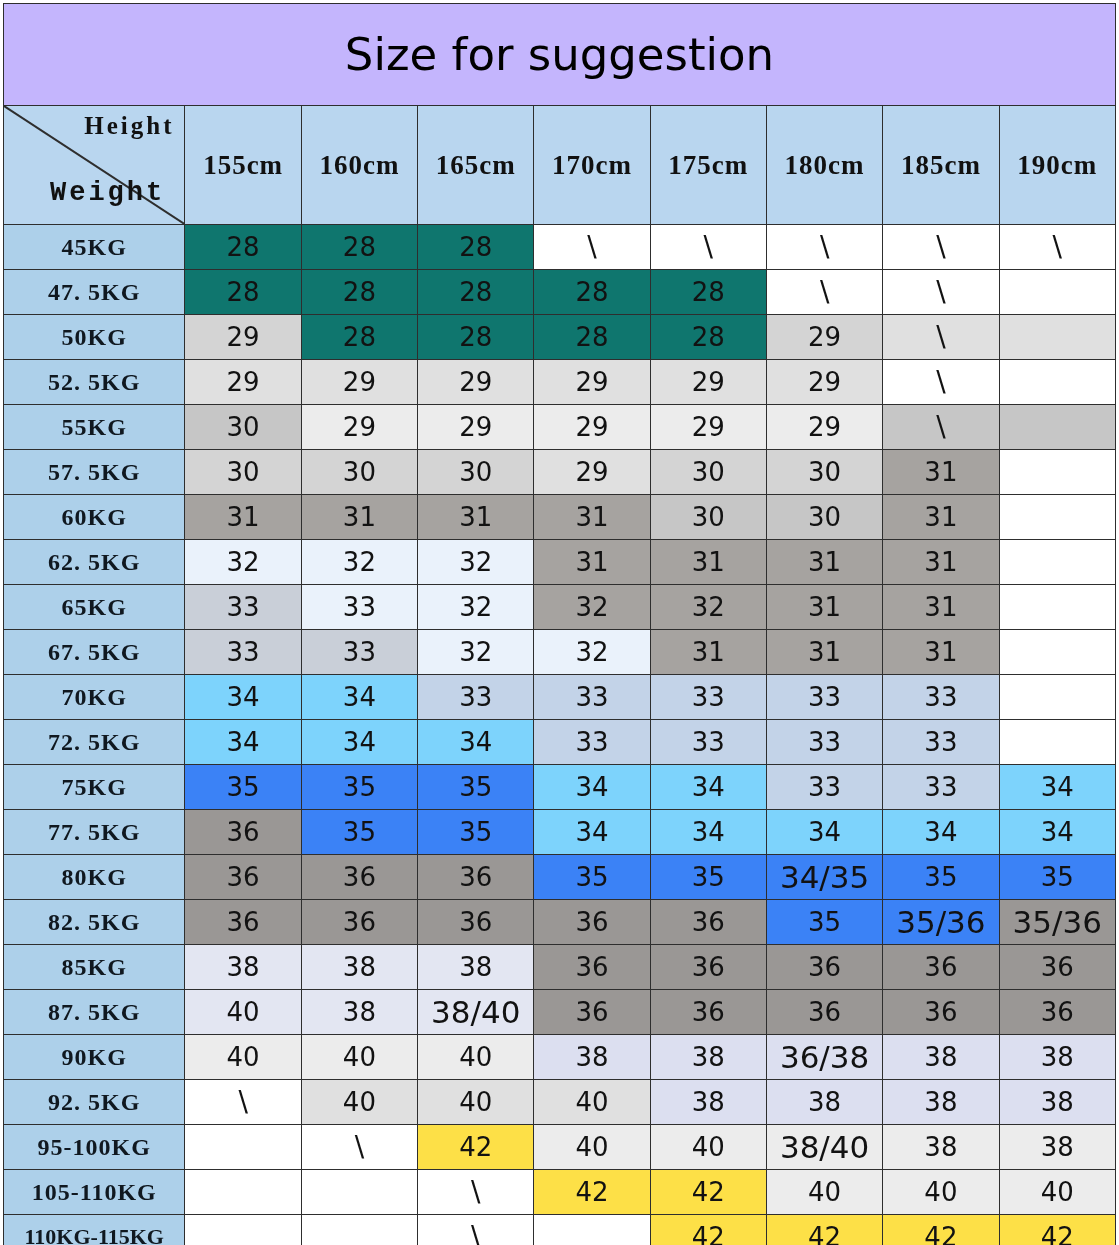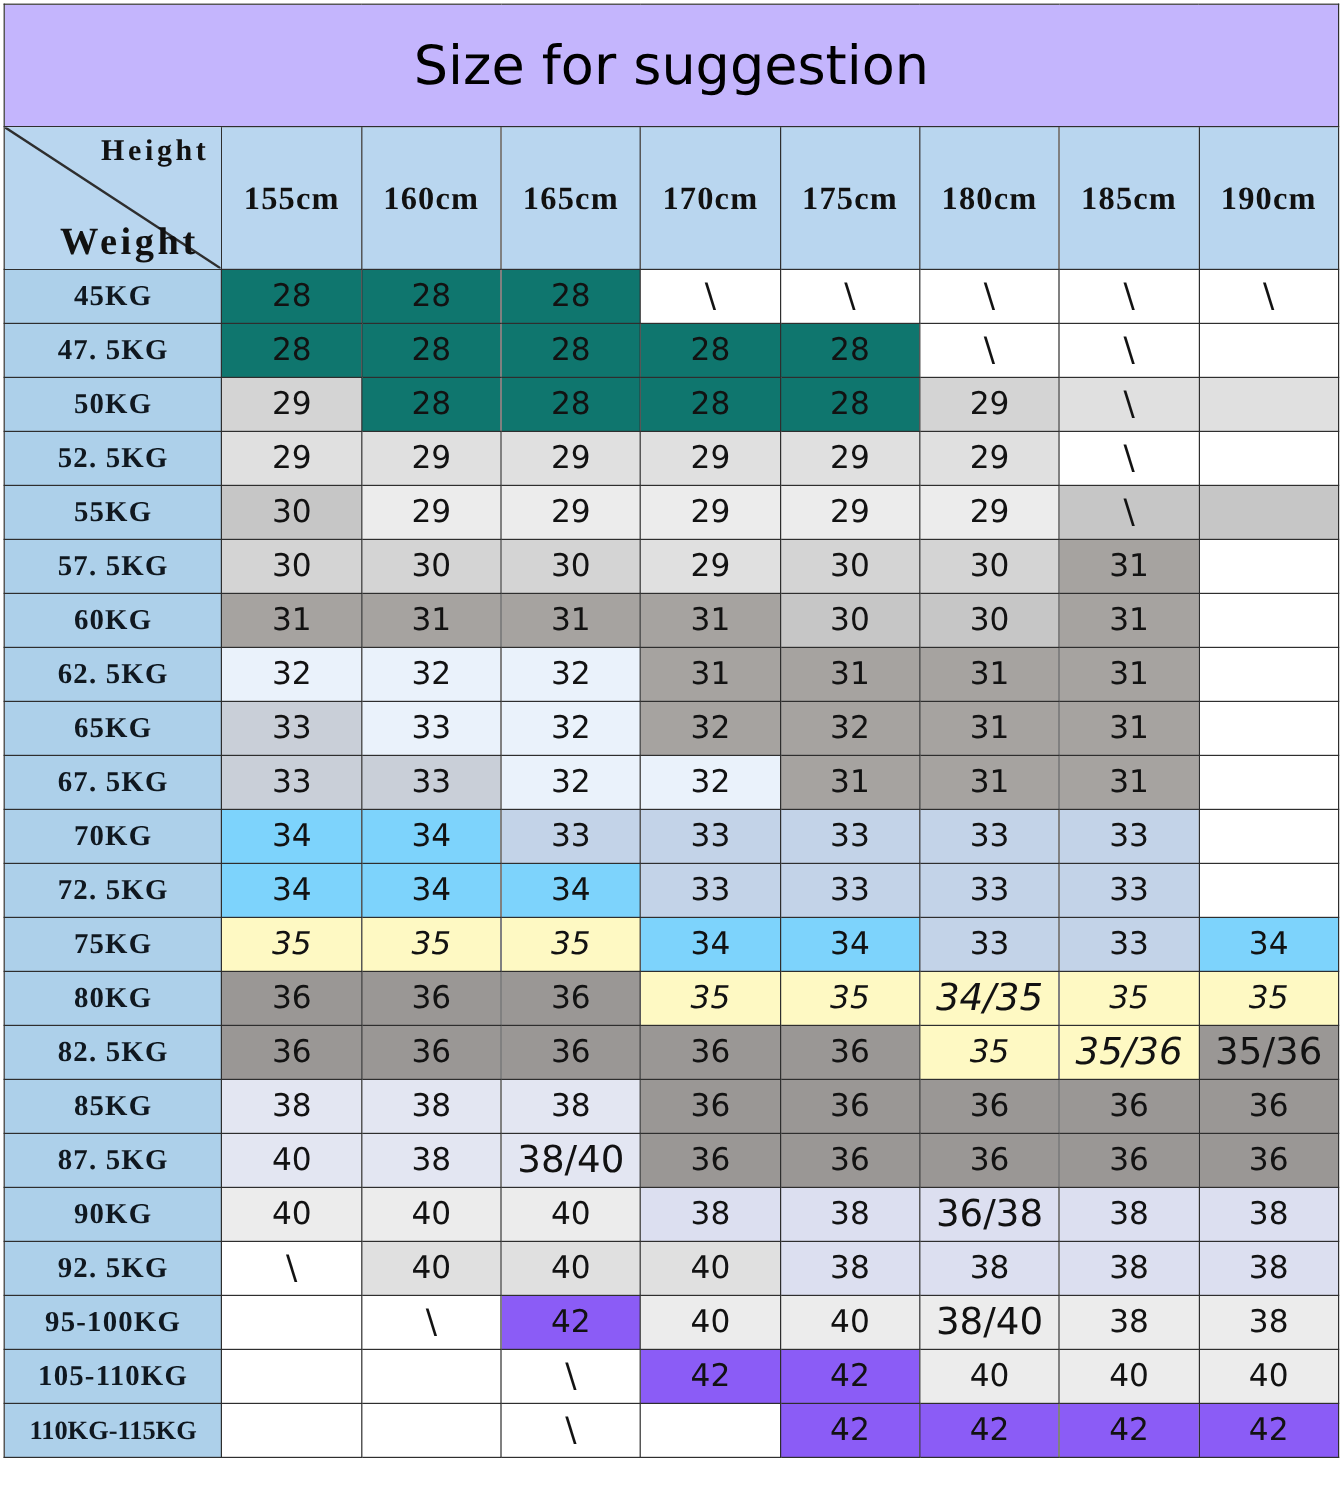--- a/index.html
+++ b/index.html
@@ -85,24 +85,24 @@
     top: 6px;
     right: 10px;
     font-family: "Liberation Serif", serif;
     font-size: 25px;
     font-weight: 700;
     letter-spacing: 3px;
     color: #111111;
   }
   .corner-weight {
     position: absolute;
-    bottom: 4px;
+    bottom: 16px;
     left: 46px;
-    font-family: Liberation Serif, serif;
-    font-size: 32px;
+    font-family: Liberation Mono, monospace;
+    font-size: 27px;
     font-weight: 700;
     letter-spacing: 3px;
     color: #111111;
   }
 
   
   td.row-label {
     background: #add0ea;
     font-family: "Liberation Serif", serif;
     font-size: 24px;
@@ -134,24 +134,24 @@
   
   .sh-white  { background: #ffffff; }
   .sh-g1     { background: #0f766e; }
   .sh-g2     { background: #ececec; }
   .sh-g3     { background: #e0e0e0; }
   .sh-g4     { background: #d4d4d4; }
   .sh-g5     { background: #c6c6c6; }
   .sh-g7     { background: #a6a3a0; }
   .sh-g8     { background: #9a9795; }
   .sh-b1     { background: #eaf2fb; }
-  .sh-b2     { background: #fef9c3; font-style: italic; }
+  .sh-b2     { background: #3b82f6; }
   .sh-b4     { background: #c3d3e8; }
   .sh-b5     { background: #7dd3fc; }
-  .sh-b7     { background: #8b5cf6; }
+  .sh-b7     { background: #fde047; }
   .sh-bg1    { background: #c9cfd8; }
   .sh-lav1   { background: #e3e6f2; }
   .sh-lav2   { background: #dcdff0; }
 </style>
 </head>
 <body>
 
 <div id="sheet">
   <table class="size-chart">
     <colgroup>
@@ -325,20 +325,31 @@
           <td class="data-cell sh-b2">35</td>
           <td class="data-cell sh-b2">35</td>
           <td class="data-cell sh-b2">35</td>
           <td class="data-cell sh-b5">34</td>
           <td class="data-cell sh-b5">34</td>
           <td class="data-cell sh-b4">33</td>
           <td class="data-cell sh-b4">33</td>
           <td class="data-cell sh-b5">34</td>
         </tr>
         <tr>
+          <td class="row-label">77. 5KG</td>
+          <td class="data-cell sh-g8">36</td>
+          <td class="data-cell sh-b2">35</td>
+          <td class="data-cell sh-b2">35</td>
+          <td class="data-cell sh-b5">34</td>
+          <td class="data-cell sh-b5">34</td>
+          <td class="data-cell sh-b5">34</td>
+          <td class="data-cell sh-b5">34</td>
+          <td class="data-cell sh-b5">34</td>
+        </tr>
+        <tr>
           <td class="row-label">80KG</td>
           <td class="data-cell sh-g8">36</td>
           <td class="data-cell sh-g8">36</td>
           <td class="data-cell sh-g8">36</td>
           <td class="data-cell sh-b2">35</td>
           <td class="data-cell sh-b2">35</td>
           <td class="data-cell sh-b2 compound">34/35</td>
           <td class="data-cell sh-b2">35</td>
           <td class="data-cell sh-b2">35</td>
         </tr>

